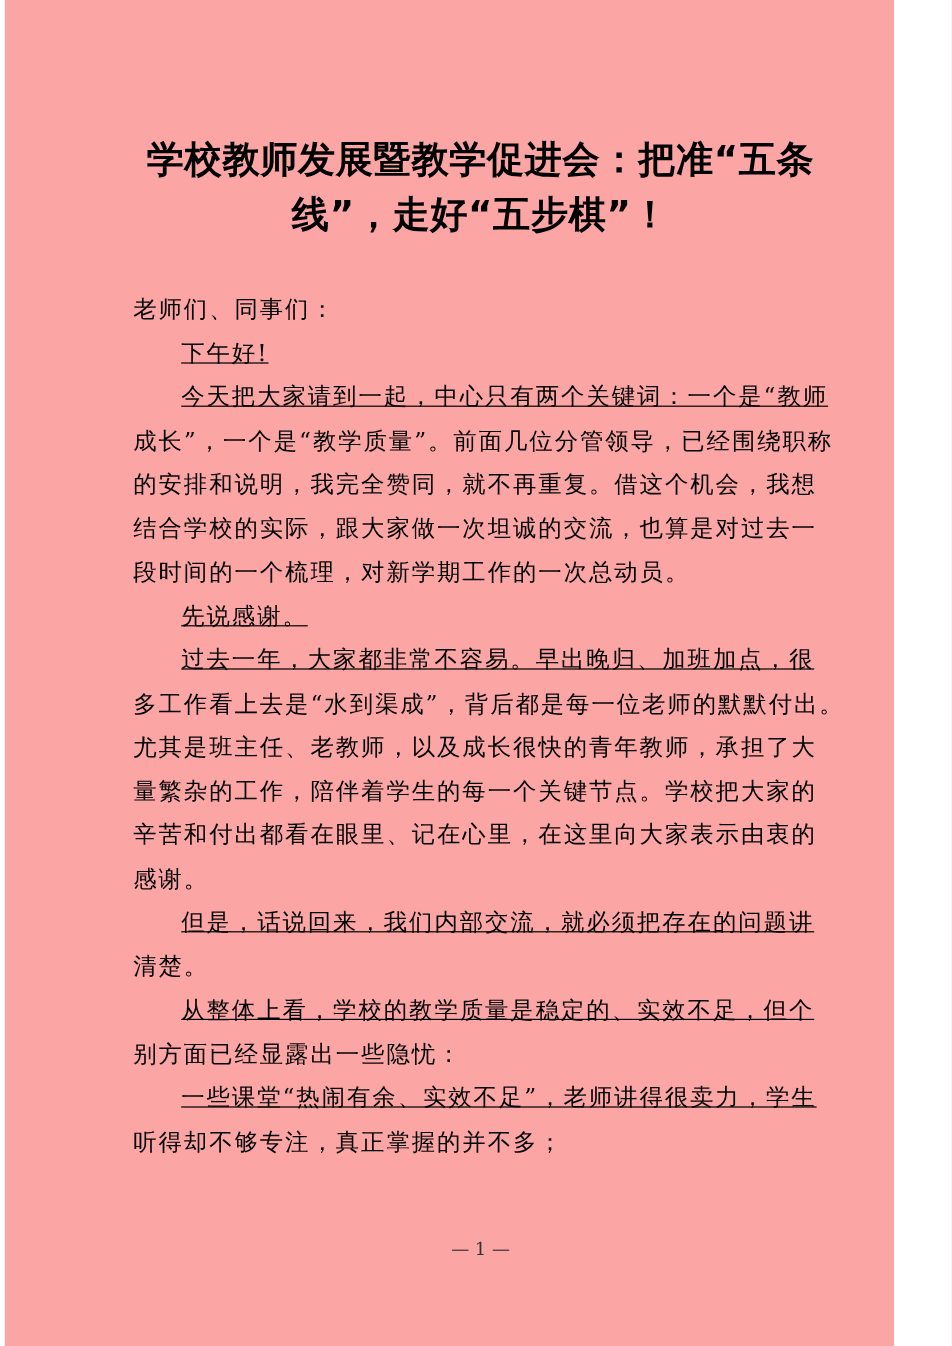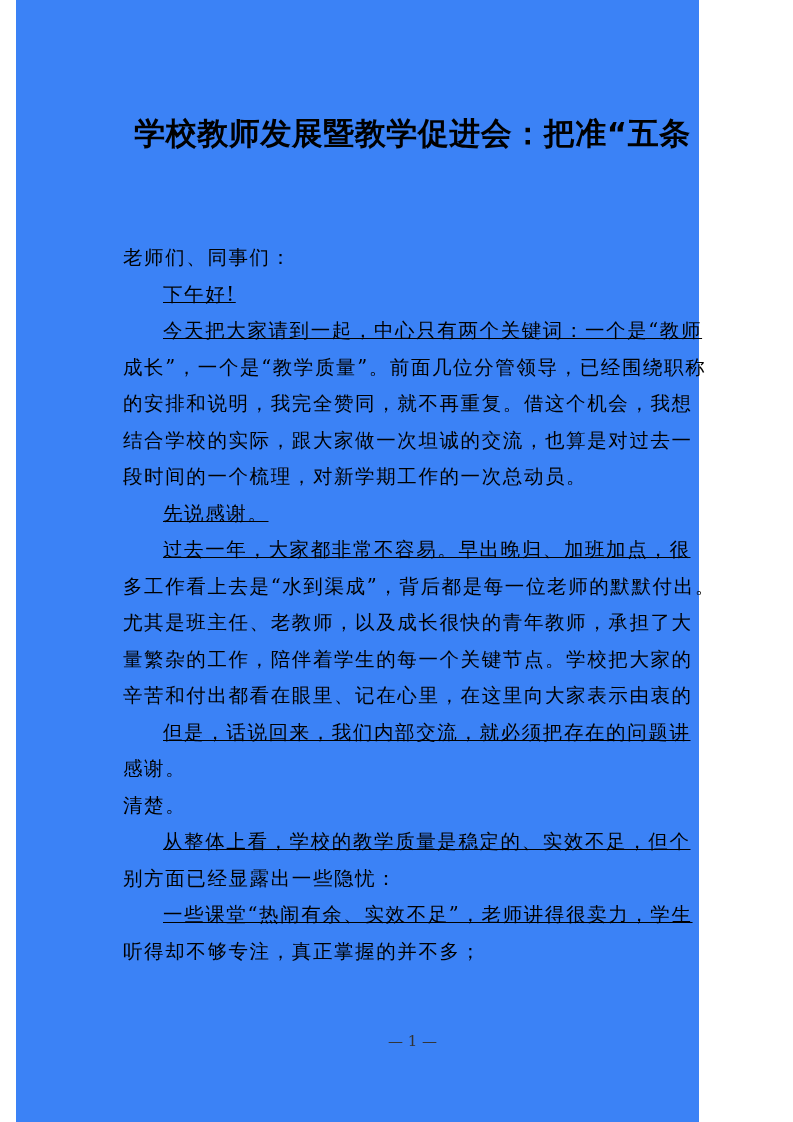--- a/index.html
+++ b/index.html
@@ -10,24 +10,24 @@
     body {
       width: 793px;
       height: 1122px;
       position: relative;
       overflow: hidden;
       color: #000000;
       font-family: "DejaVu Serif", "Liberation Serif", serif;
     }
     .page {
       position: absolute;
-      left: 16px; top: 0;
-      width: 683px;
+      left: 4px; top: 0;
+      width: 741px;
       height: 1122px;
-      background: #3b82f6;
+      background: #fca5a5;
     }
     .title {
       position: absolute;
       left: 100px;
       width: 593px;
       top: 110px;
       text-align: center;
       font-family: "DejaVu Sans", "Liberation Sans", sans-serif;
       font-weight: bold;
       font-size: 31px;
@@ -61,38 +61,39 @@
       font-size: 15px;
       color: #333333;
     }
   </style>
 </head>
 <body>
 
 <div class="page">
   <h1 class="title">
     <span class="line">学校教师发展暨教学促进会：把准“五条</span>
+    <span class="line">线”，走好“五步棋”！</span>
   </h1>
 
   <div class="body" id="body-lines">
       <span class="ln">老师们、同事们：</span>
       <span class="ln indent">下午好!</span>
       <span class="ln indent">今天把大家请到一起，中心只有两个关键词：一个是“教师</span>
       <span class="ln">成长”，一个是“教学质量”。前面几位分管领导，已经围绕职称</span>
       <span class="ln">的安排和说明，我完全赞同，就不再重复。借这个机会，我想</span>
       <span class="ln">结合学校的实际，跟大家做一次坦诚的交流，也算是对过去一</span>
       <span class="ln">段时间的一个梳理，对新学期工作的一次总动员。</span>
       <span class="ln indent">先说感谢。</span>
       <span class="ln indent">过去一年，大家都非常不容易。早出晚归、加班加点，很</span>
       <span class="ln">多工作看上去是“水到渠成”，背后都是每一位老师的默默付出。</span>
       <span class="ln">尤其是班主任、老教师，以及成长很快的青年教师，承担了大</span>
       <span class="ln">量繁杂的工作，陪伴着学生的每一个关键节点。学校把大家的</span>
       <span class="ln">辛苦和付出都看在眼里、记在心里，在这里向大家表示由衷的</span>
+      <span class="ln">感谢。</span>
       <span class="ln indent">但是，话说回来，我们内部交流，就必须把存在的问题讲</span>
-      <span class="ln">感谢。</span>
       <span class="ln">清楚。</span>
       <span class="ln indent">从整体上看，学校的教学质量是稳定的、实效不足，但个</span>
       <span class="ln">别方面已经显露出一些隐忧：</span>
       <span class="ln indent">一些课堂“热闹有余、实效不足”，老师讲得很卖力，学生</span>
       <span class="ln">听得却不够专注，真正掌握的并不多；</span>
     </div>
 
   <div class="page-number">— 1 —</div>
 </div>
 

